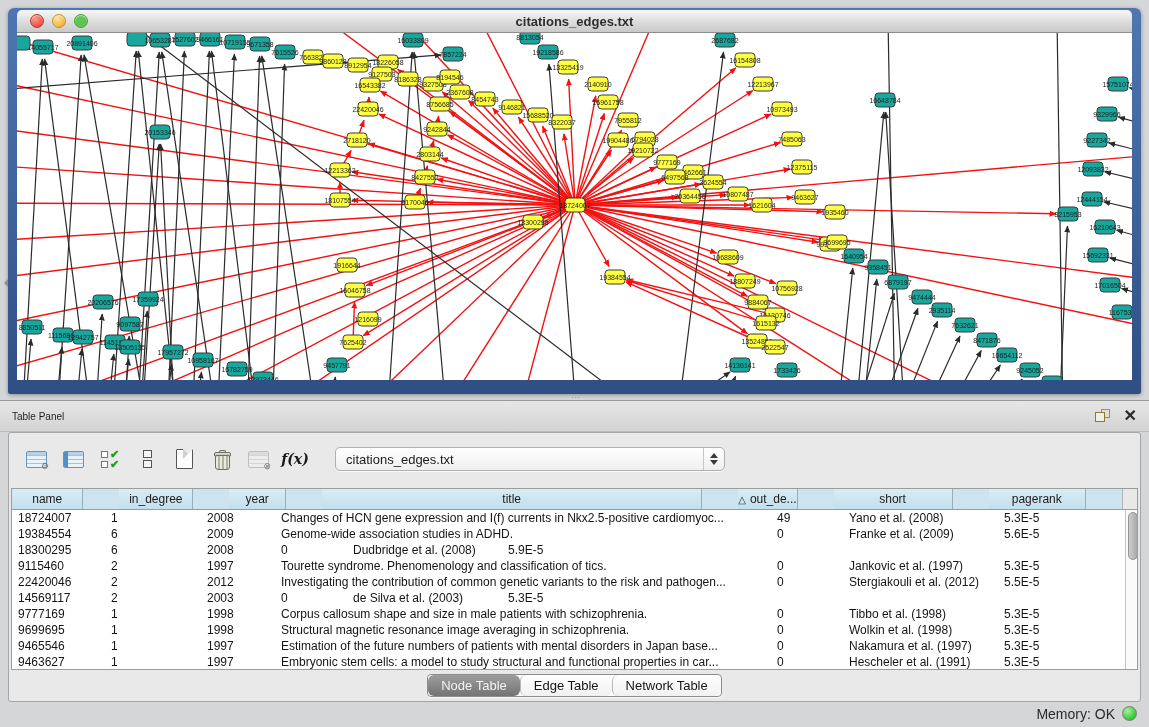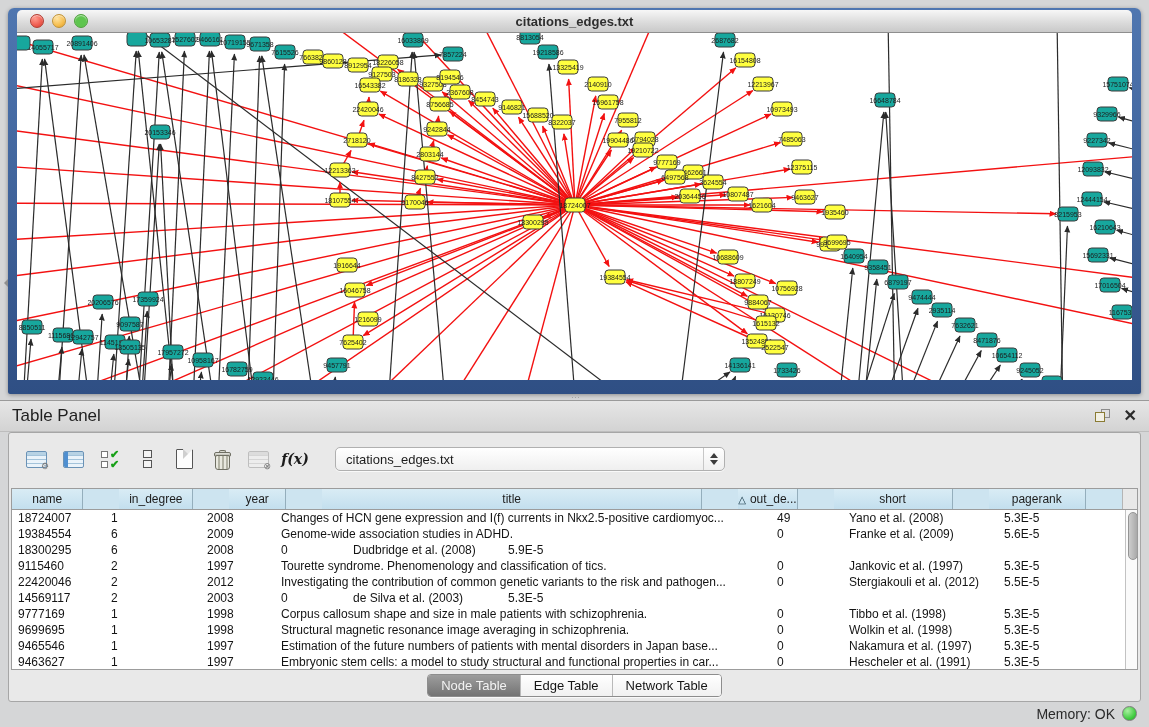--- a/index.html
+++ b/index.html
@@ -24,21 +24,21 @@
   .graph-area svg{display:block;}
   
   .panel-splitter-dot{position:absolute;left:571px;top:396px;width:9px;height:4px;
       background:radial-gradient(#9a9a9a 30%,transparent 32%) 0 0/3px 3px;opacity:.8;}
   .edge-collapse-arrow{position:absolute;left:0px;top:279px;width:0;height:0;
       border:4px solid transparent;border-right-color:#8f8f8f;}
   .panel-header{position:absolute;left:0;top:400px;width:1149px;height:30px;
       background:linear-gradient(#e6e6e6,#d3d3d3);
       border-top:1px solid #9a9a9a;border-bottom:1px solid #bdbdbd;
       display:flex;align-items:center;}
-  .panel-title{font-size:17px;color:#1f1f1f;margin-left:12px;flex:1;}
+  .panel-title{font-size:10px;color:#1f1f1f;margin-left:12px;flex:1;}
   .float-icon{position:relative;width:16px;height:14px;margin-right:14px;cursor:pointer;}
   .float-icon .sq-back{position:absolute;right:0;top:0;width:7px;height:7px;border:1px solid #8c8c8c;background:transparent;}
   .float-icon .sq-front{position:absolute;left:1px;bottom:1px;width:8px;height:8px;border:1px solid #8a7b33;background:#f2f0e4;}
   .close-x{font-size:16px;font-weight:bold;color:#2b2b2b;margin-right:12px;cursor:pointer;line-height:1;}
   .panel-body{position:absolute;left:8px;top:432px;width:1131px;height:268px;
       background:#e9e9e9;border:1px solid #a6a6a6;border-radius:3px;}
   
   .toolbar{position:absolute;left:0;top:0;height:52px;display:flex;align-items:center;padding-left:14px;gap:11px;}
   .tool{width:26px;height:24px;position:relative;display:flex;align-items:center;justify-content:center;}
   .grid-ic{width:19px;height:15px;border:1px solid #6a92b6;border-radius:2px;
@@ -84,21 +84,21 @@
   .tr{display:flex;height:16px;line-height:16px;}
   .td{box-sizing:border-box;padding-left:6px;font-size:12px;color:#141414;white-space:nowrap;overflow:hidden;}
   .vscroll{width:14px;flex:none;background:#fafafa;border-left:1px solid #c2c2c2;position:relative;}
   .vthumb{position:absolute;left:2px;right:2px;top:2px;height:46px;border-radius:6px;
       background:linear-gradient(90deg,#cdcdcd,#a9a9a9);border:1px solid #949494;}
   
   .tabs-bar{position:absolute;left:0;right:0;bottom:4px;height:24px;display:flex;align-items:center;justify-content:center;}
   .segmented{display:flex;height:21px;border:1px solid #8d8d8d;border-radius:4px;overflow:hidden;background:#fff;
       box-shadow:0 1px 1px rgba(255,255,255,.8);}
   .seg{padding:0 13px;font-size:13px;line-height:21px;color:#151515;
-      background:linear-gradient(#ffffff,#f1f1f1);border-left:1px solid #b9b9b9;cursor:pointer;}
+      background:linear-gradient(#ffffff,#f1f1f1);border-left:1px solid #b9b9b9;cursor:pointer;border-radius:6px;}
   .seg:first-child{border-left:none;}
   .seg.active{background:linear-gradient(#9d9d9d,#747474);color:#f3f3f3;border-left:none;}
   
   .status-bar{position:absolute;left:0;bottom:0;width:1149px;height:27px;display:flex;
       align-items:center;justify-content:flex-end;}
   .mem-label{font-size:14px;color:#2a2a2a;margin-right:7px;}
   .mem-dot{width:13px;height:13px;border-radius:50%;margin-right:12px;
       background:radial-gradient(circle at 35% 30%,#a9f0a0,#3ecb3e 65%,#27a52a);border:1px solid #7d7d7d;}
 </style>
 </head>

